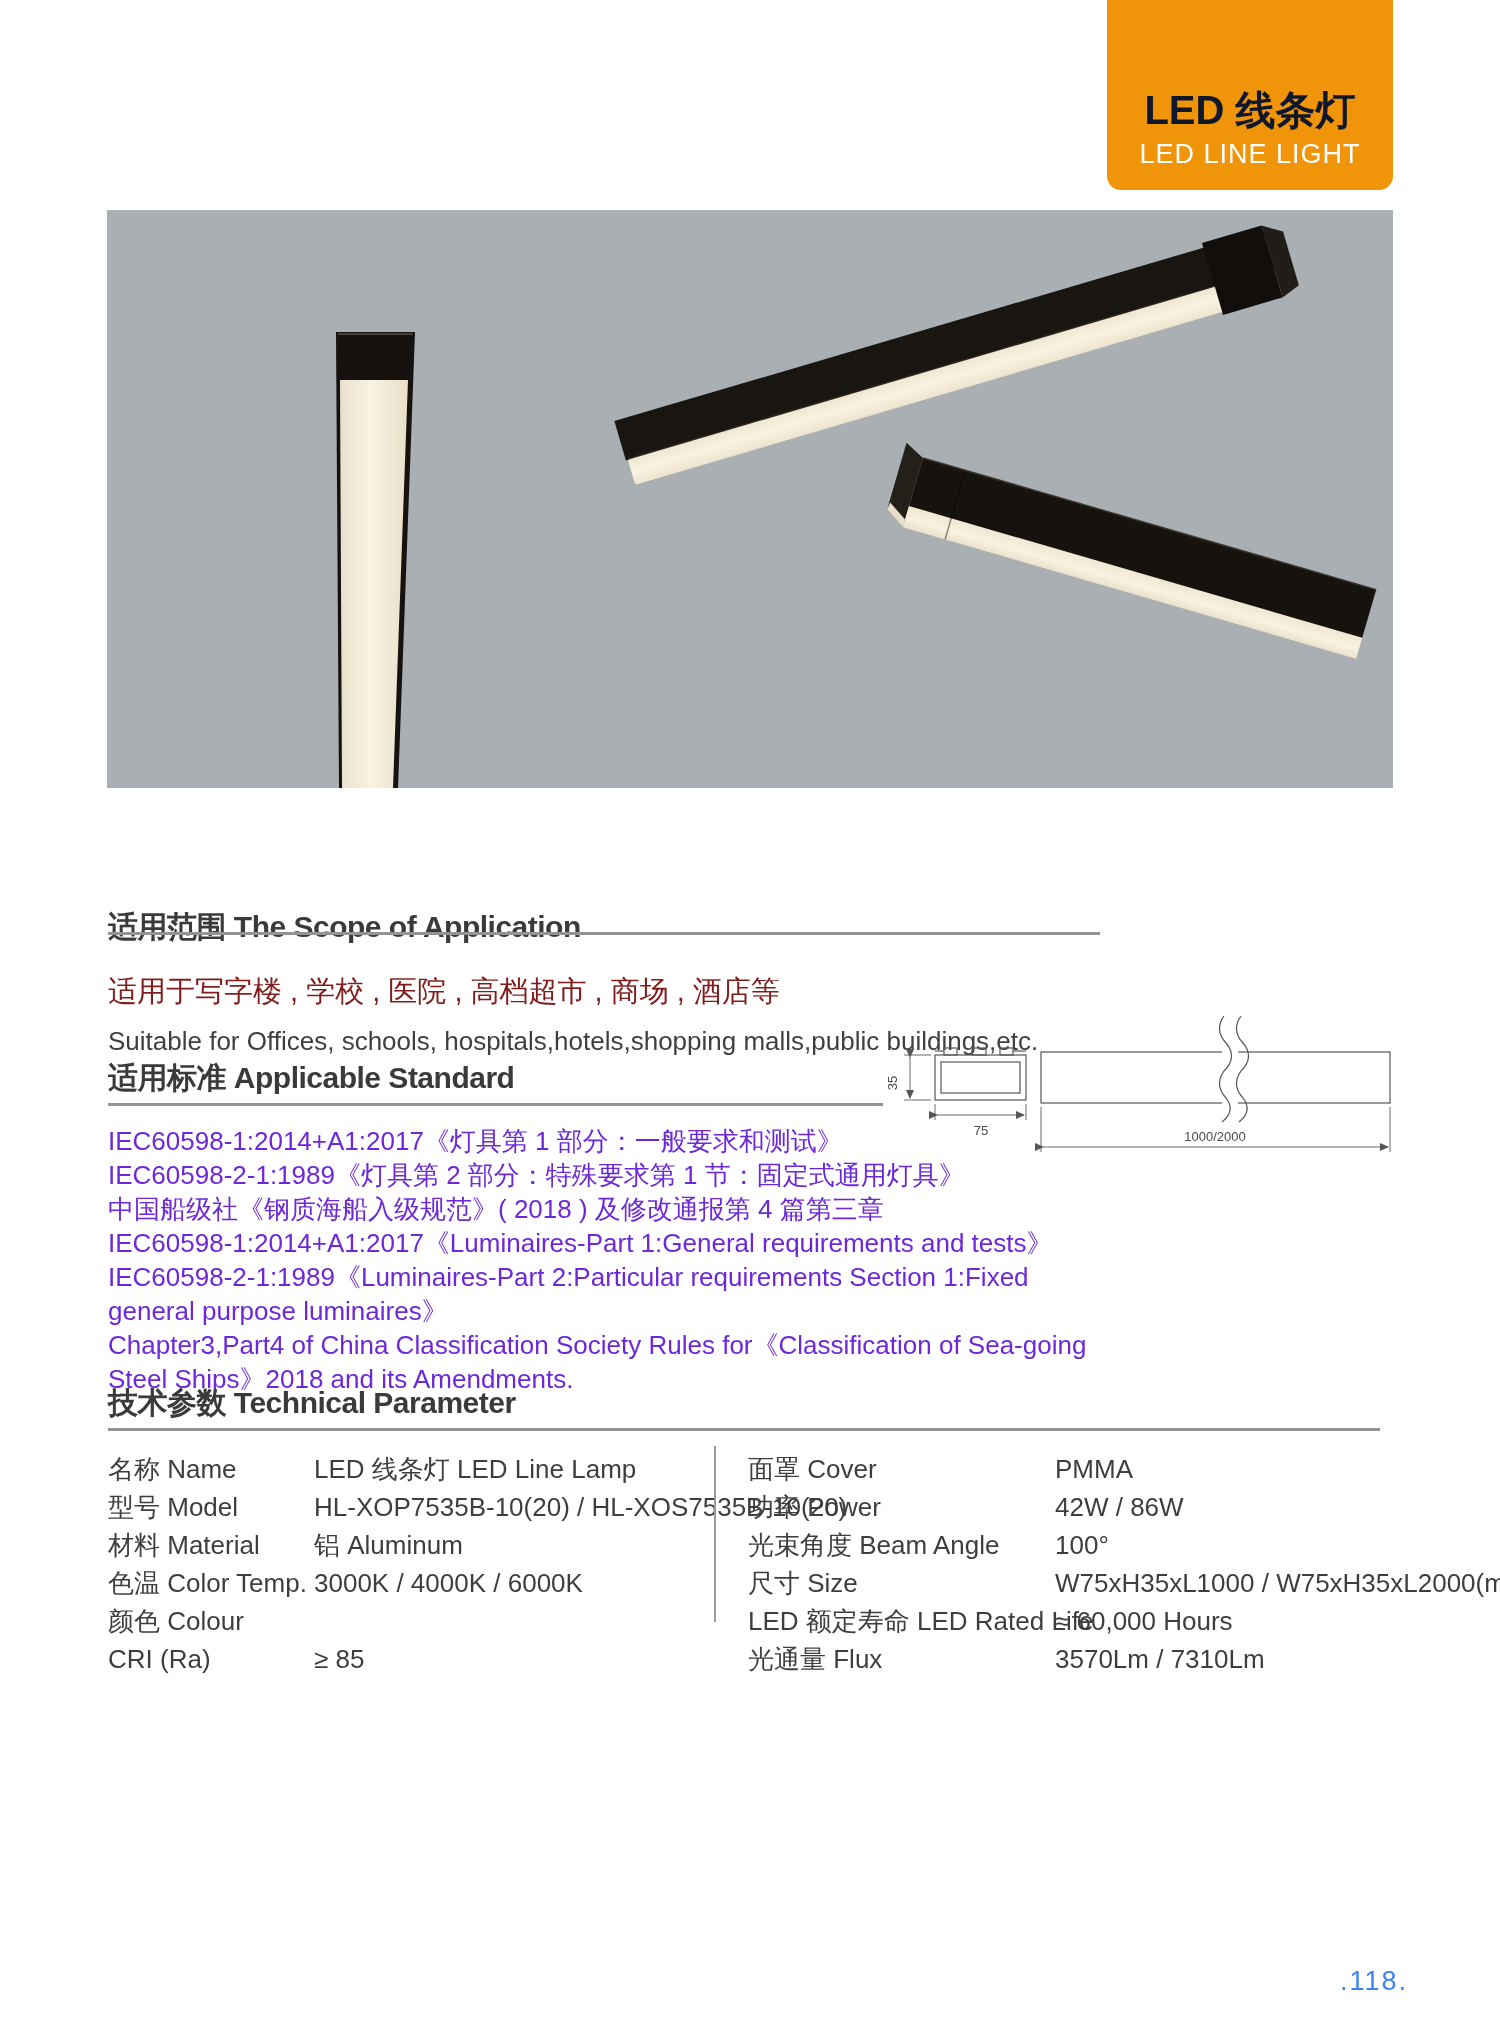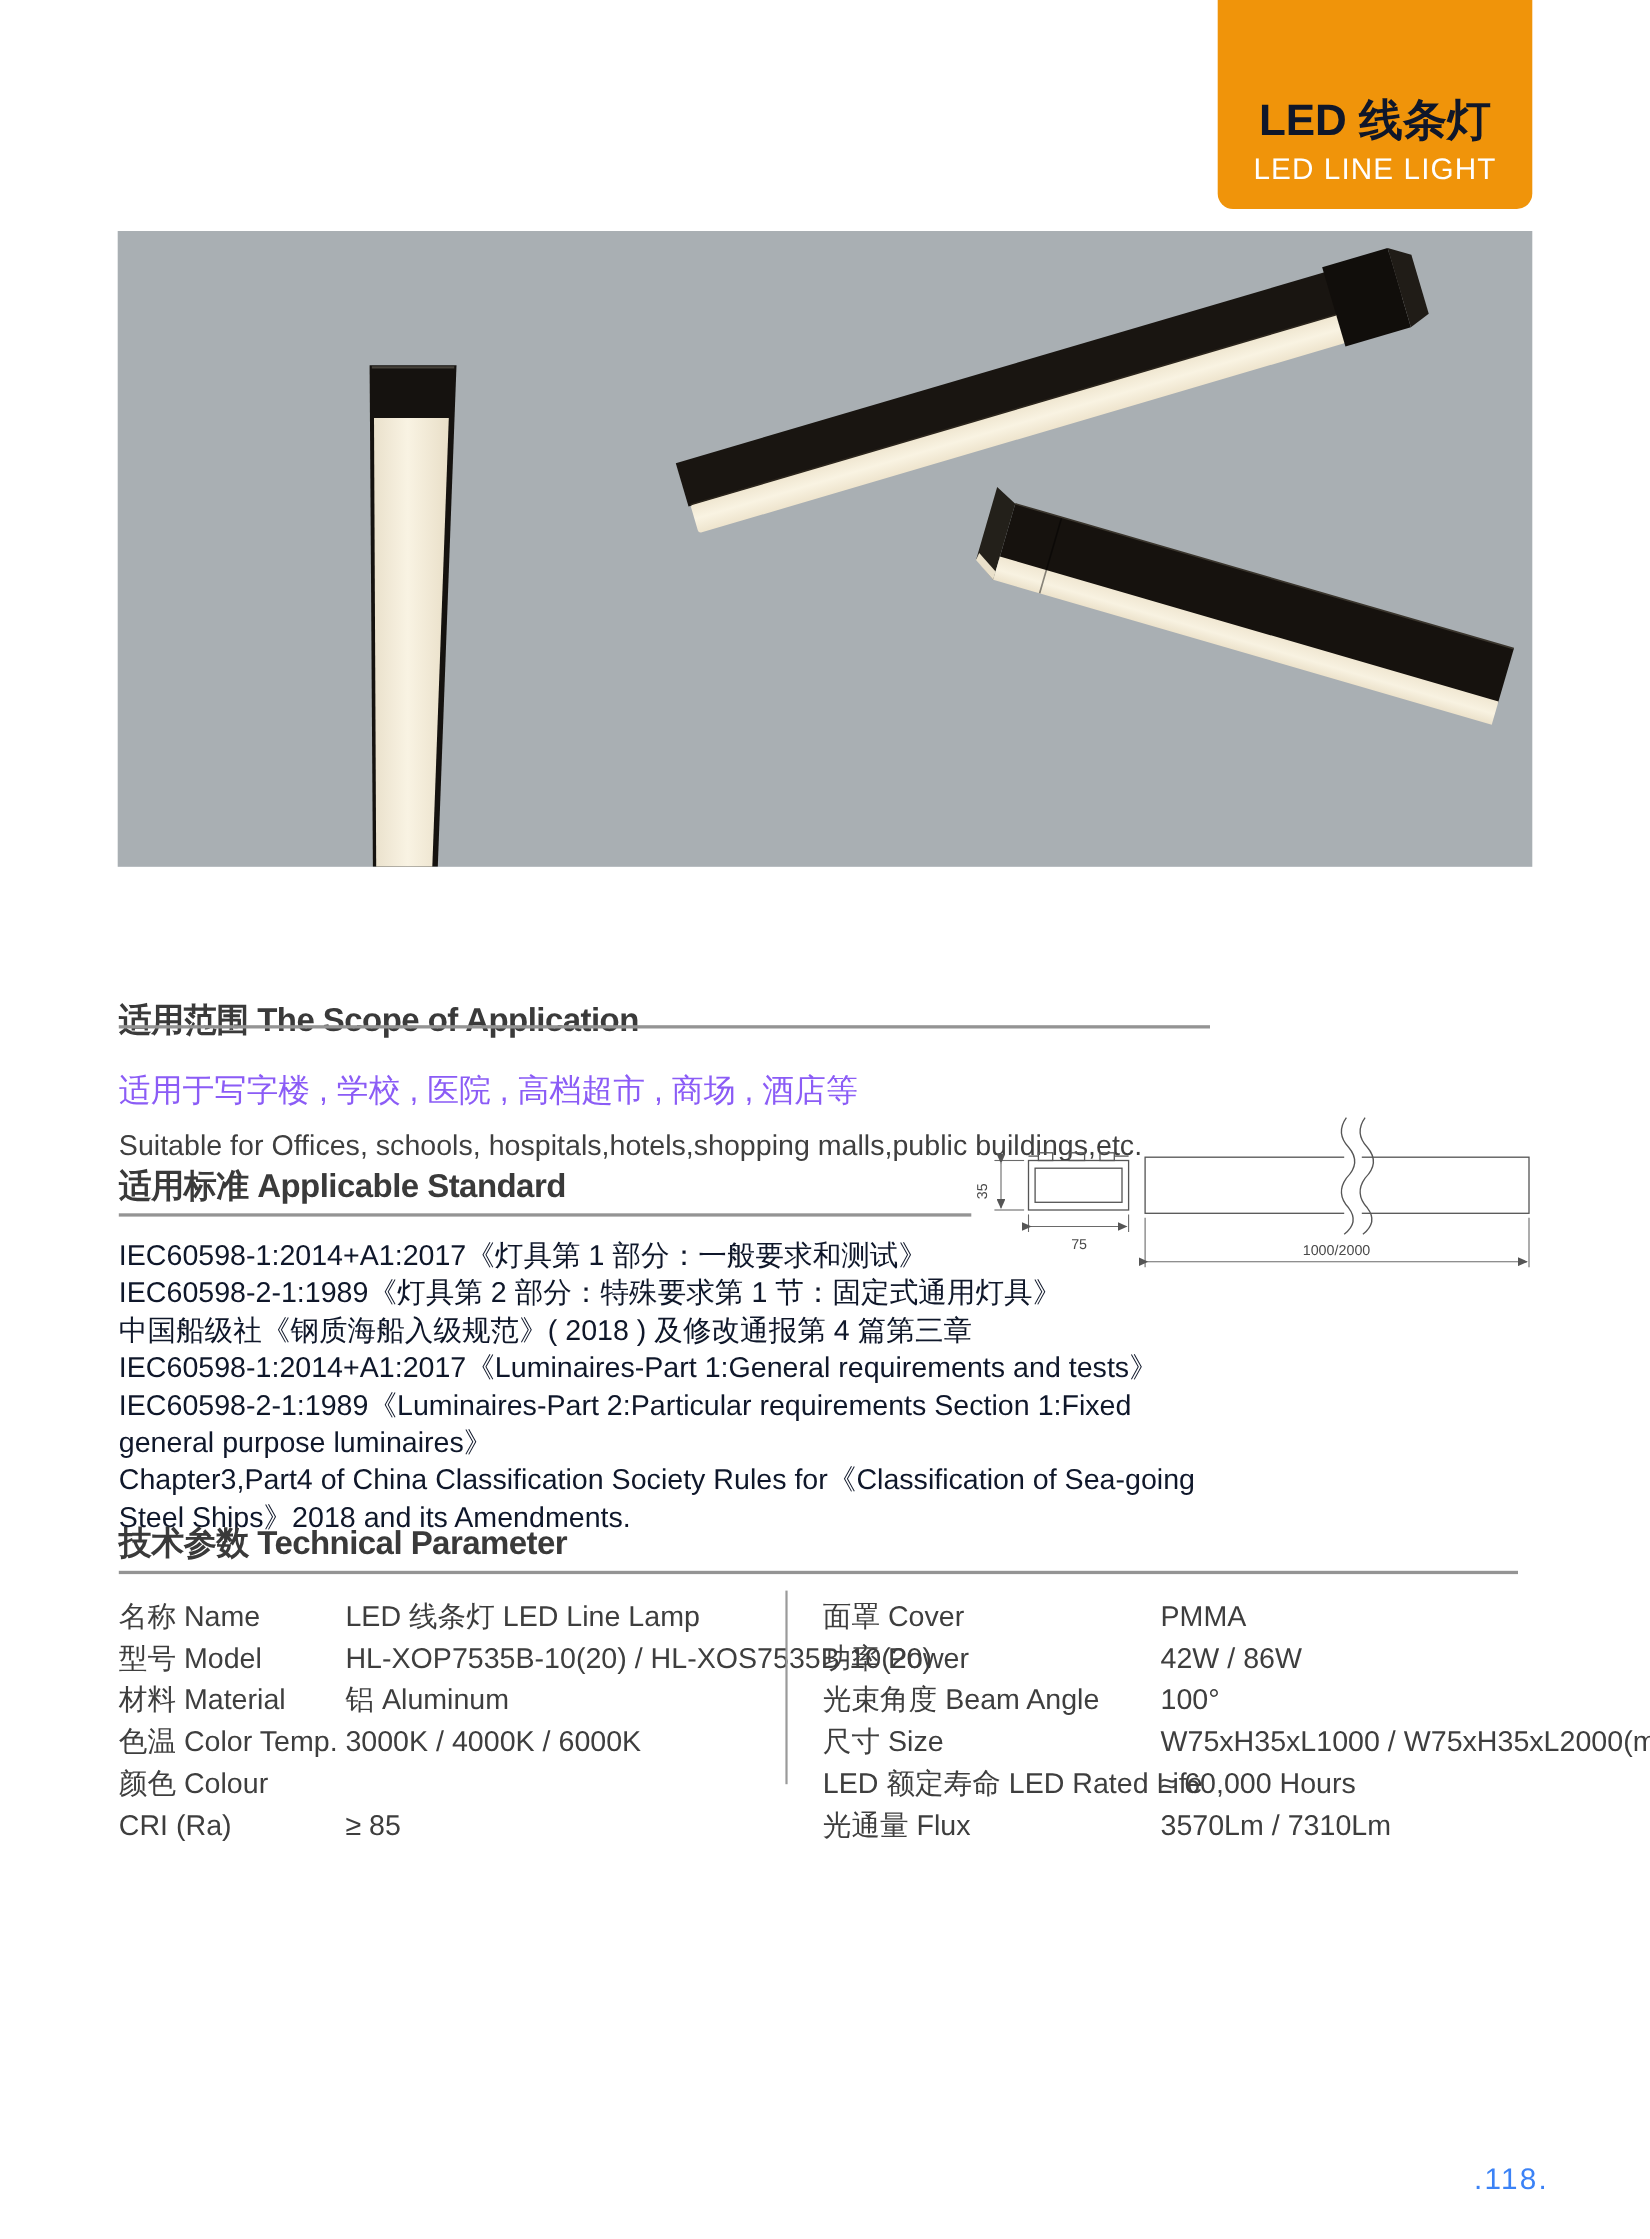--- a/index.html
+++ b/index.html
@@ -14,23 +14,23 @@
     border-radius:0 0 14px 14px;display:flex;flex-direction:column;
     align-items:center;justify-content:flex-end;padding-bottom:20px;box-sizing:border-box;
   }
   .badge .t1{color:#0f172a;font-size:40px;font-weight:bold;letter-spacing:0px;line-height:1.05;}
   .badge .t2{color:#fff;font-size:27px;font-weight:400;letter-spacing:1px;margin-top:8px;}
   
   .hero{left:107px;top:210px;width:1286px;height:578px;background:#a9afb3;}
   
   .h-sec{font-size:30px;font-weight:bold;color:#3a3a3a;letter-spacing:-0.5px;white-space:nowrap;}
   .rule{height:3px;background:#949494;}
-  .body-zh{font-size:29px;color:#8b5cf6;white-space:nowrap;}
+  .body-zh{font-size:29px;color:#7f1d1d;white-space:nowrap;}
   .body-en{font-size:26px;color:#3f3f3f;white-space:nowrap;}
-  .std-lines{font-size:26px;color:#0f172a;line-height:34px;white-space:nowrap;}
+  .std-lines{font-size:26px;color:#6d28d9;line-height:34px;white-space:nowrap;}
   
   .param-col{display:flex;flex-direction:column;}
   .param-row{display:flex;align-items:center;height:38px;font-size:26px;color:#3e3e3e;white-space:nowrap;}
   .left-col .p-label{width:206px;flex:none;}
   .right-col .p-label{width:307px;flex:none;}
   .v-divider{width:2px;background:#9a9a9a;}
   .pagenum{font-size:27px;color:#3b82f6;letter-spacing:2px;}
   svg text{font-family:"Liberation Sans",sans-serif;}
 </style>
 </head>

